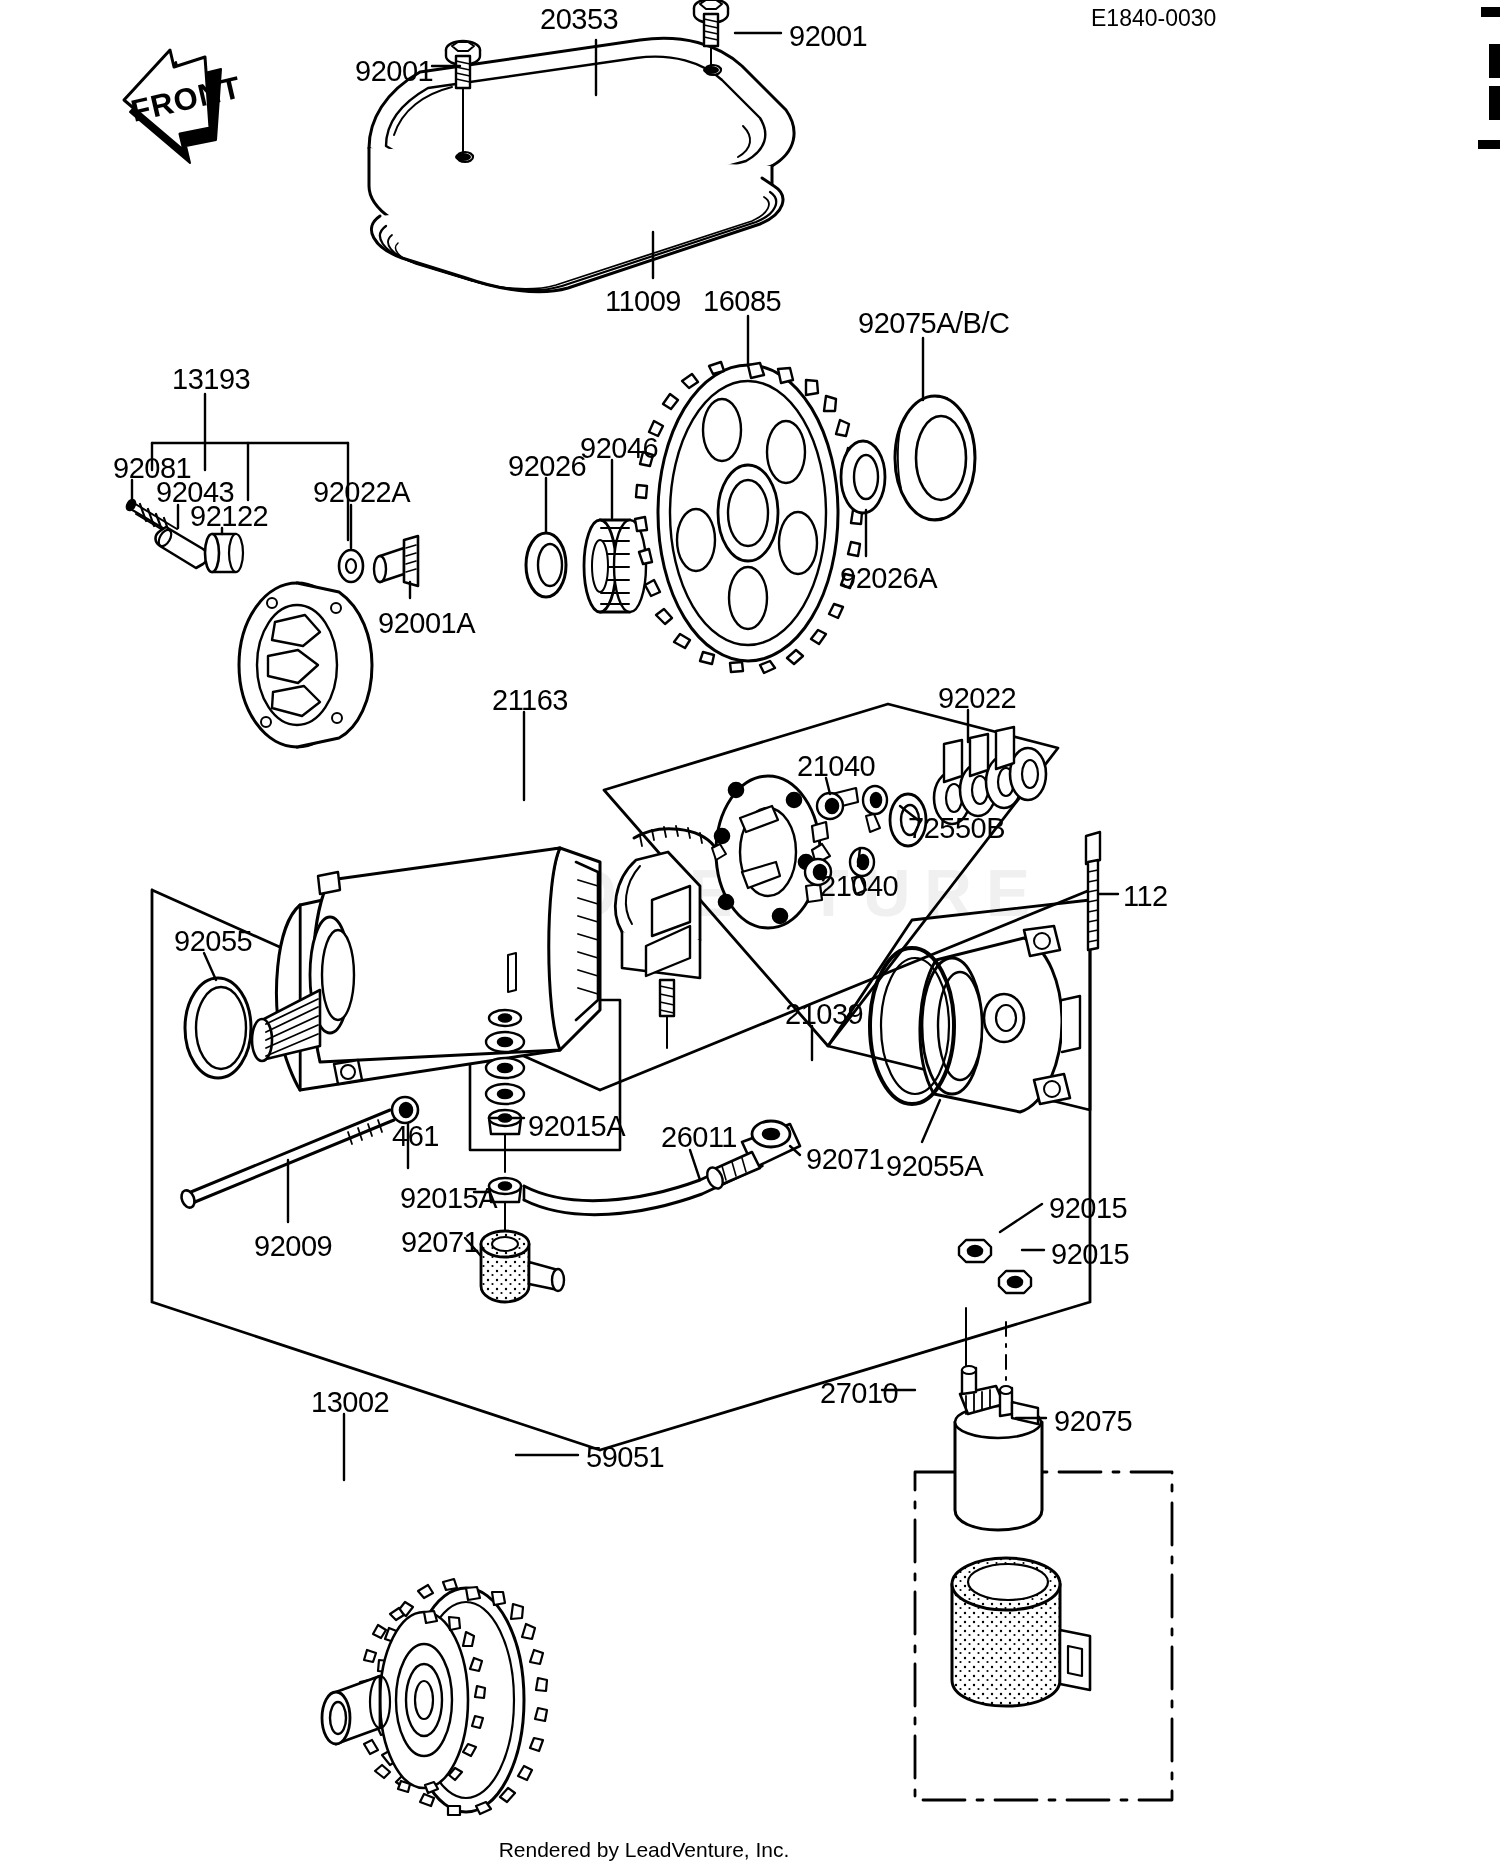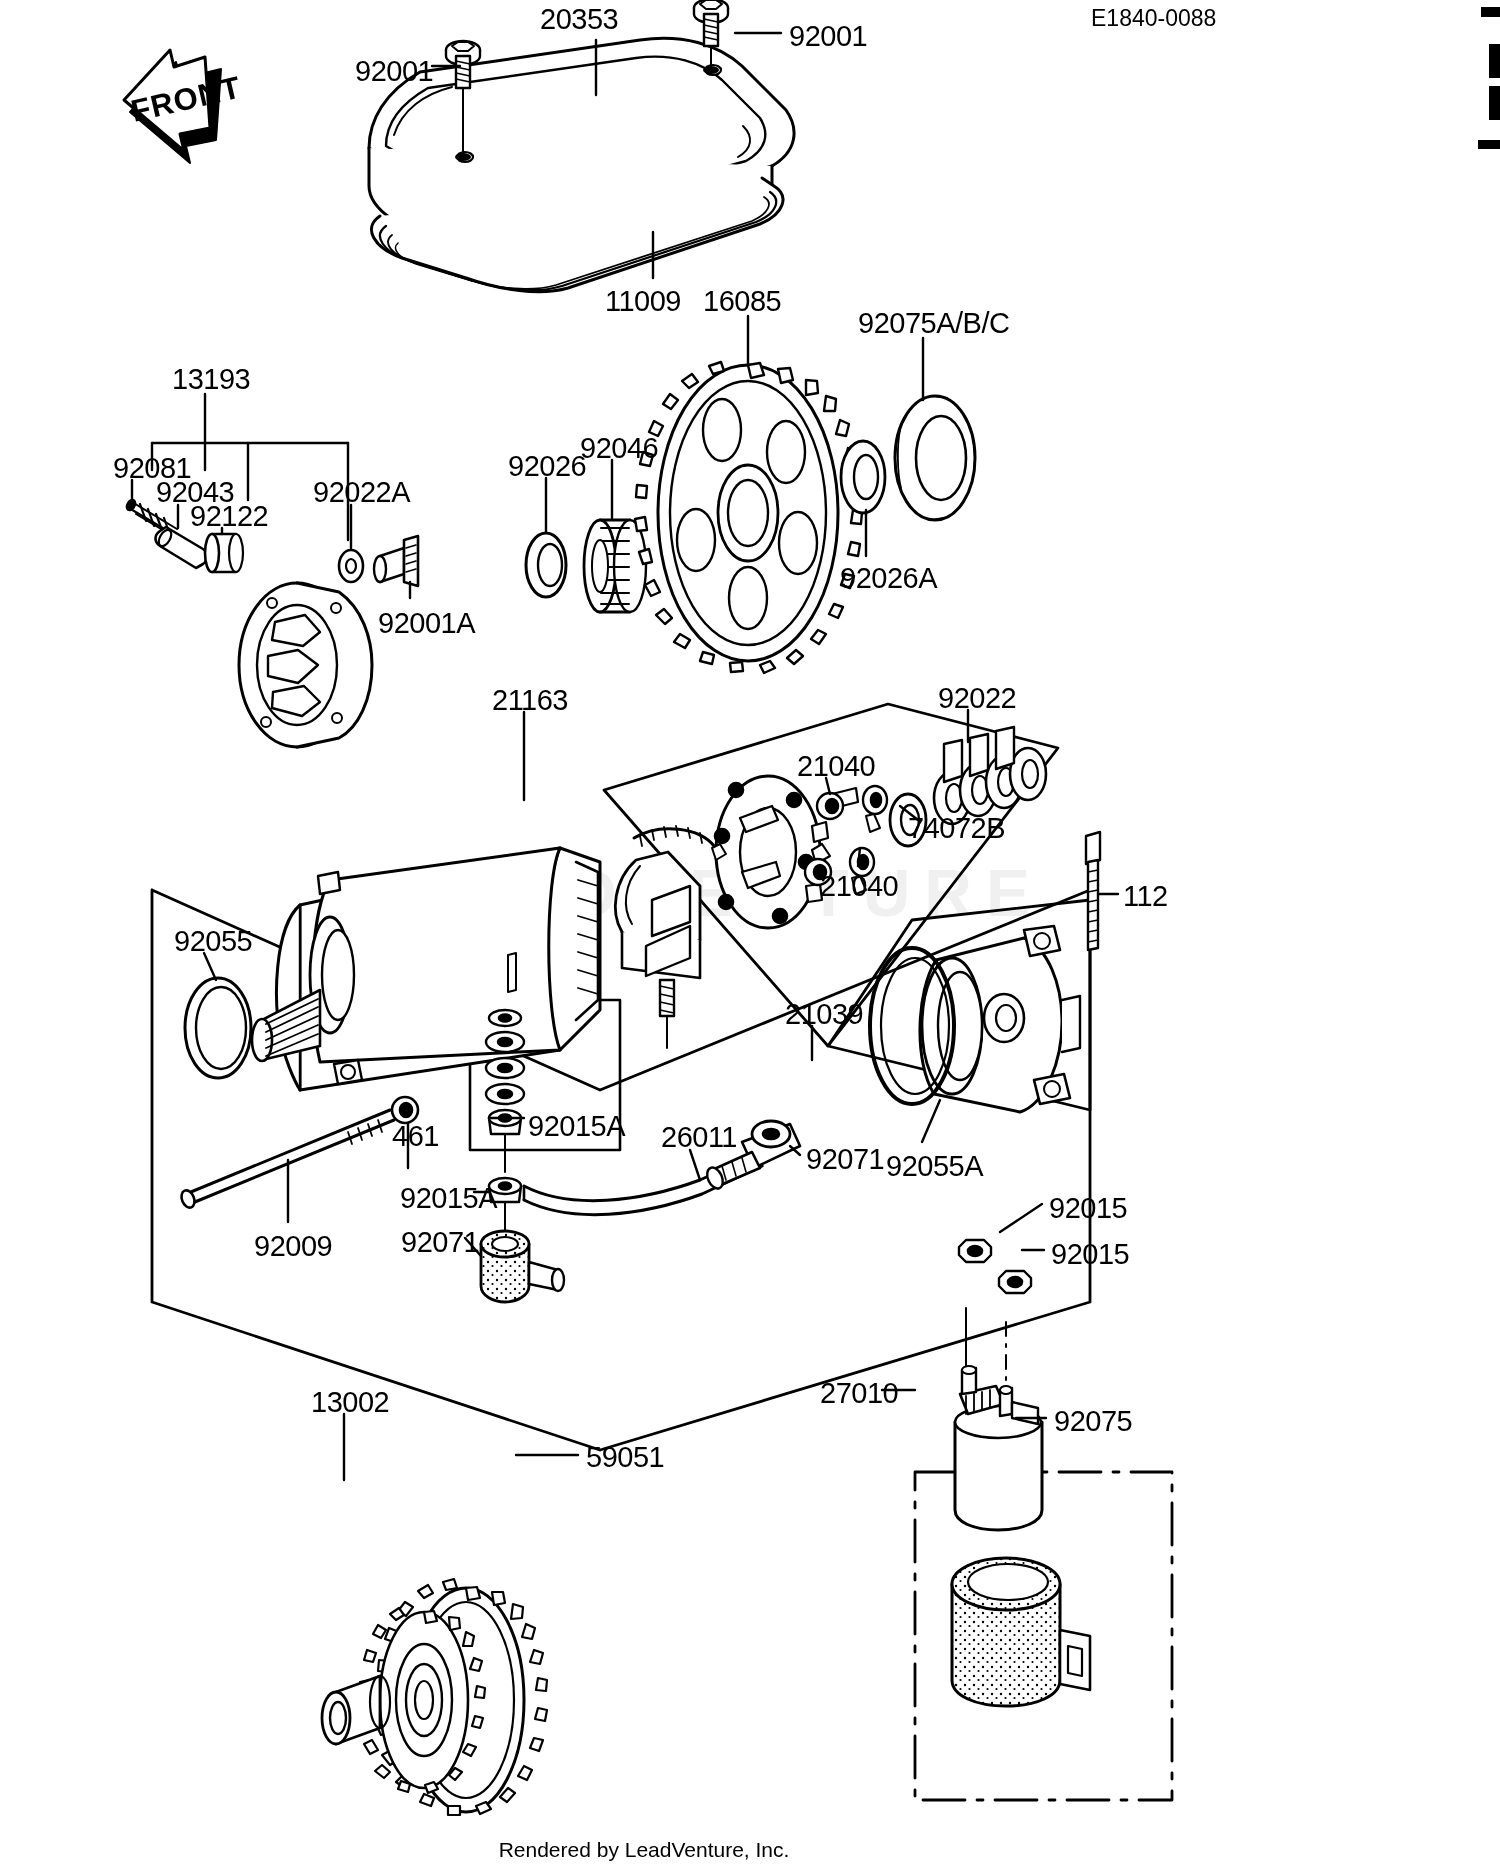--- a/index.html
+++ b/index.html
@@ -564,21 +564,21 @@
       </g>
 
     </g>
   </svg>
 
   <div class="edgefrag" style="left:1481px;top:7px;width:19px;height:10px;"></div>
   <div class="edgefrag" style="left:1489px;top:44px;width:11px;height:34px;"></div>
   <div class="edgefrag" style="left:1489px;top:86px;width:11px;height:34px;"></div>
   <div class="edgefrag" style="left:1478px;top:140px;width:22px;height:9px;"></div>
 
-  <div class="diagid" style="left:1091px;top:5px;">E1840-0088</div>
+  <div class="diagid" style="left:1091px;top:5px;">E1840-0030</div>
 
   <div class="footer" style="left:0;top:1838px;">Rendered by LeadVenture, Inc.</div>
 
 <div class="lbl" style="left: 355px; top: 55px;">92001</div>
     <div class="lbl" style="left: 540px; top: 3px;">20353</div>
     <div class="lbl" style="left: 789px; top: 20px;">92001</div>
     <div class="lbl" style="left: 605px; top: 285px;">11009</div>
     <div class="lbl" style="left: 703px; top: 285px;">16085</div>
     <div class="lbl" style="left: 858px; top: 307px;">92075A/B/C</div>
     <div class="lbl" style="left: 172px; top: 363px;">13193</div>
@@ -586,21 +586,21 @@
     <div class="lbl" style="left: 156px; top: 476px;">92043</div>
     <div class="lbl" style="left: 190px; top: 500px;">92122</div>
     <div class="lbl" style="left: 313px; top: 476px;">92022A</div>
     <div class="lbl" style="left: 508px; top: 450px;">92026</div>
     <div class="lbl" style="left: 580px; top: 432px;">92046</div>
     <div class="lbl" style="left: 840px; top: 562px;">92026A</div>
     <div class="lbl" style="left: 378px; top: 607px;">92001A</div>
     <div class="lbl" style="left: 492px; top: 684px;">21163</div>
     <div class="lbl" style="left: 938px; top: 682px;">92022</div>
     <div class="lbl" style="left: 797px; top: 750px;">21040</div>
-    <div class="lbl" style="left: 908px; top: 812px;">74072B</div>
+    <div class="lbl" style="left: 908px; top: 812px;">72550B</div>
     <div class="lbl" style="left: 820px; top: 870px;">21040</div>
     <div class="lbl" style="left: 1123px; top: 880px;">112</div>
     <div class="lbl" style="left: 174px; top: 925px;">92055</div>
     <div class="lbl" style="left: 785px; top: 998px;">21039</div>
     <div class="lbl" style="left: 528px; top: 1110px;">92015A</div>
     <div class="lbl" style="left: 661px; top: 1121px;">26011</div>
     <div class="lbl" style="left: 806px; top: 1143px;">92071</div>
     <div class="lbl" style="left: 886px; top: 1150px;">92055A</div>
     <div class="lbl" style="left: 392px; top: 1120px;">461</div>
     <div class="lbl" style="left: 1049px; top: 1192px;">92015</div>

